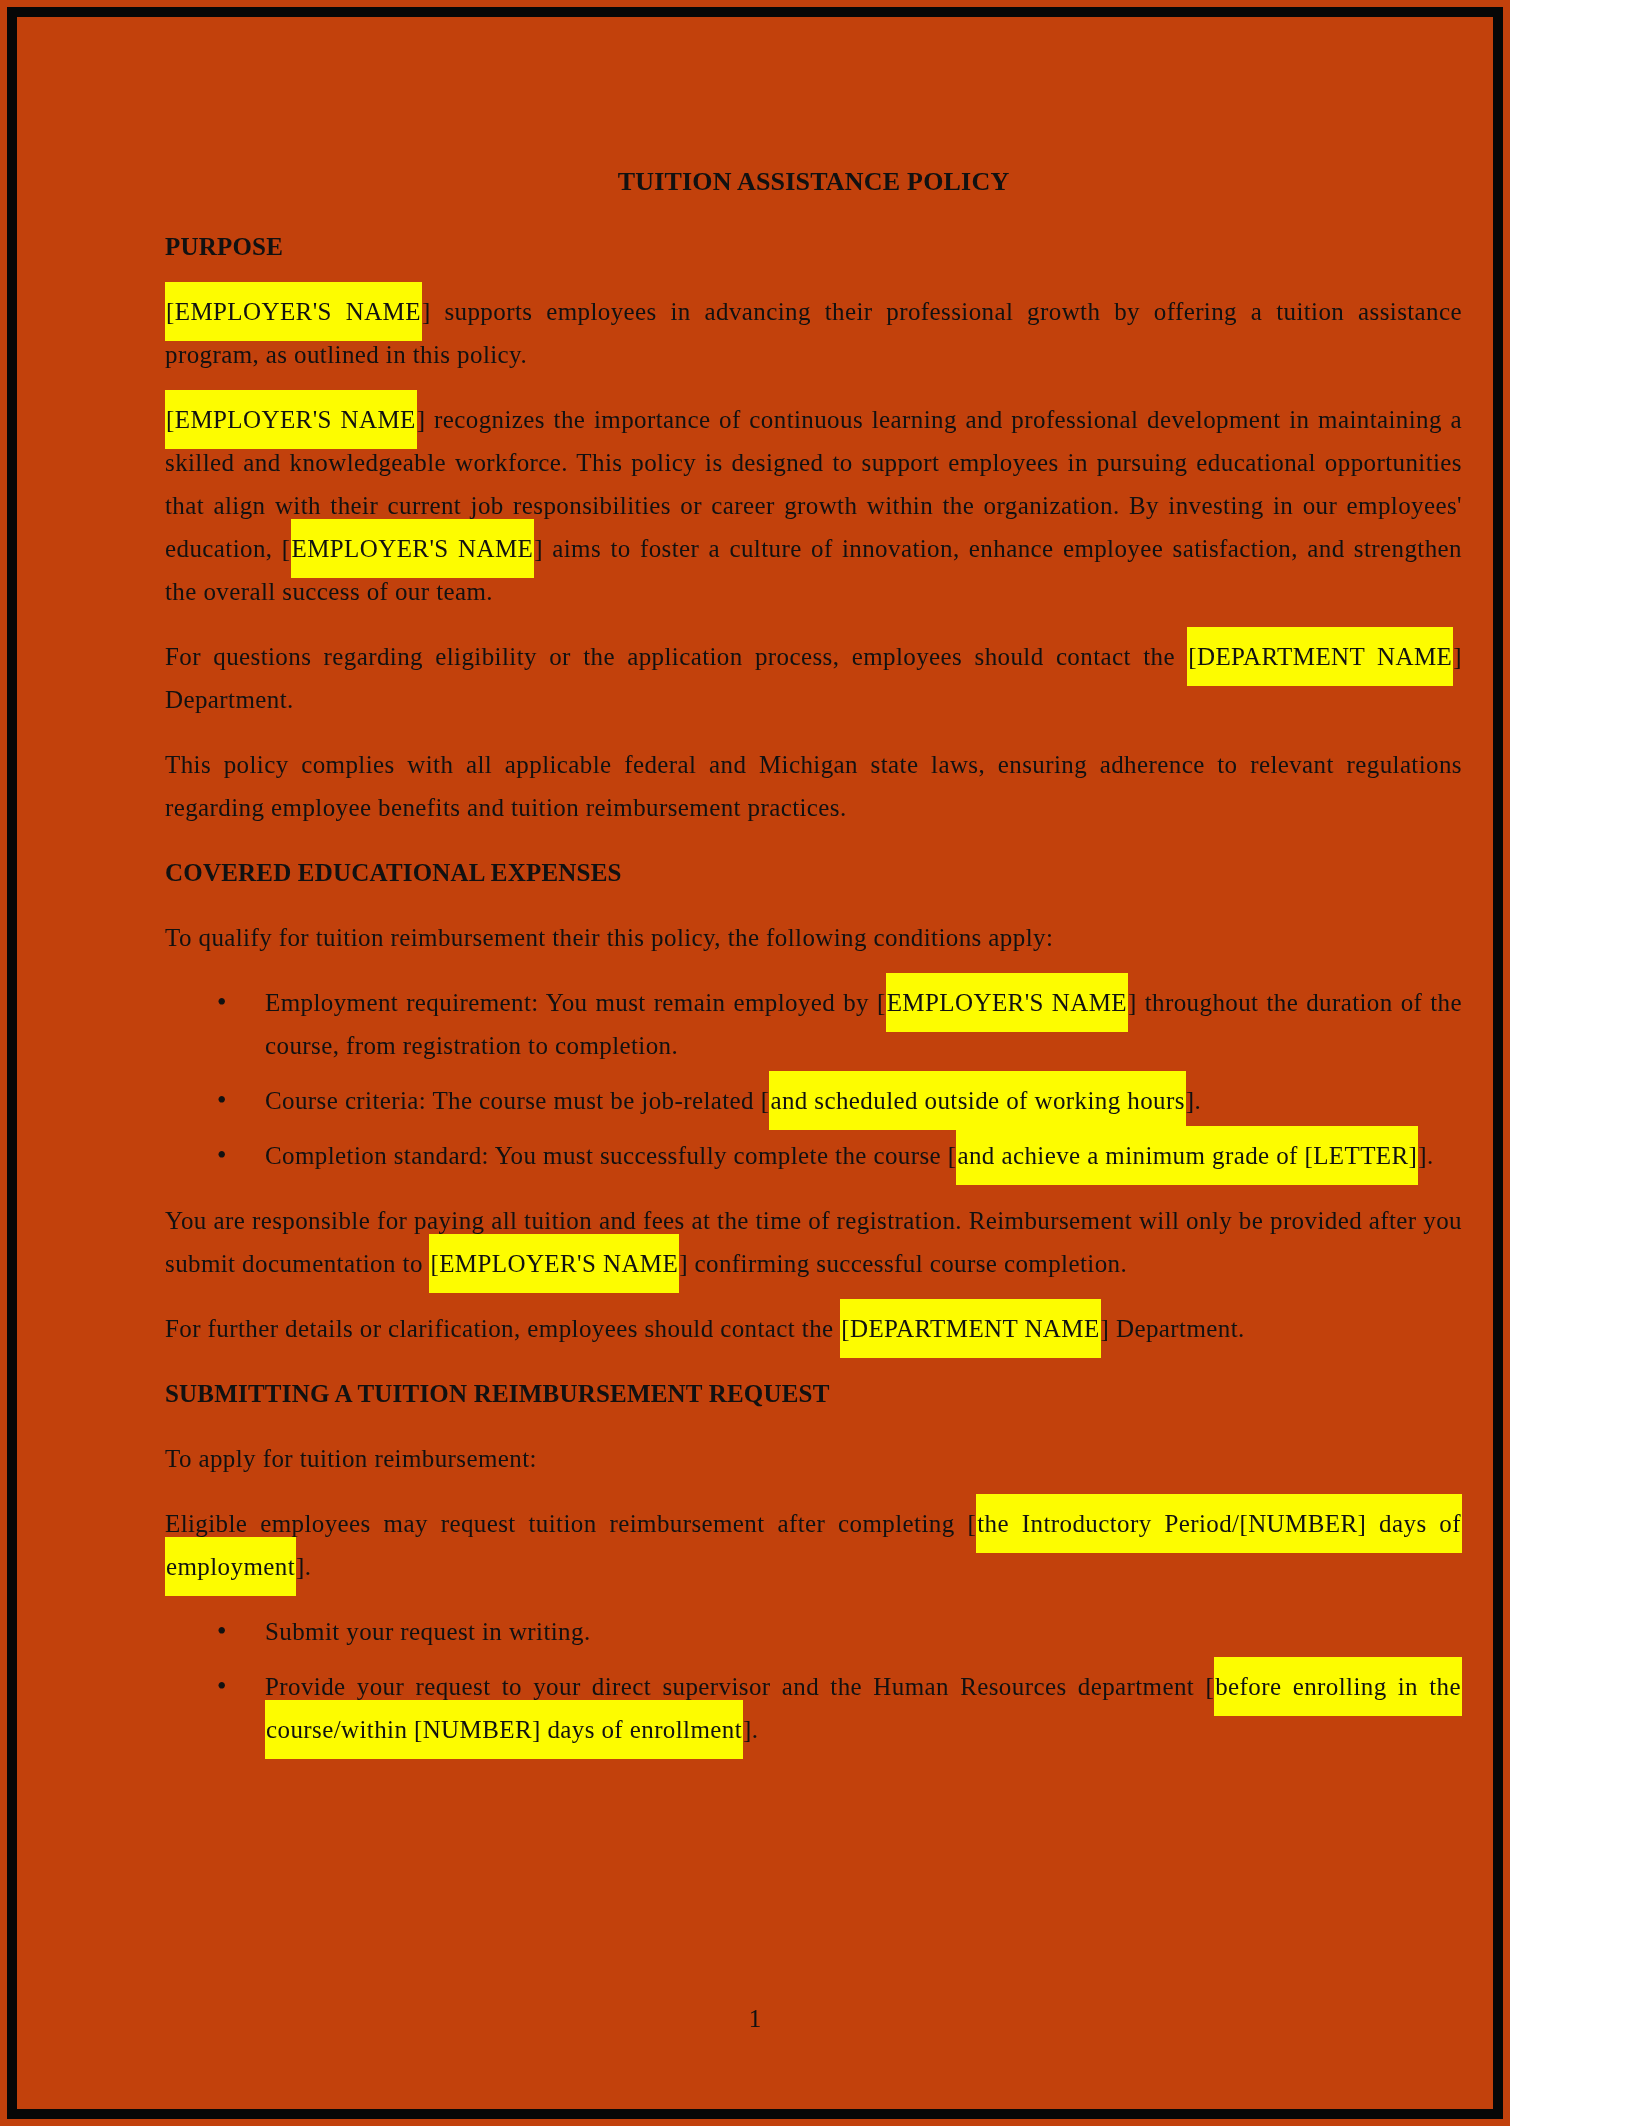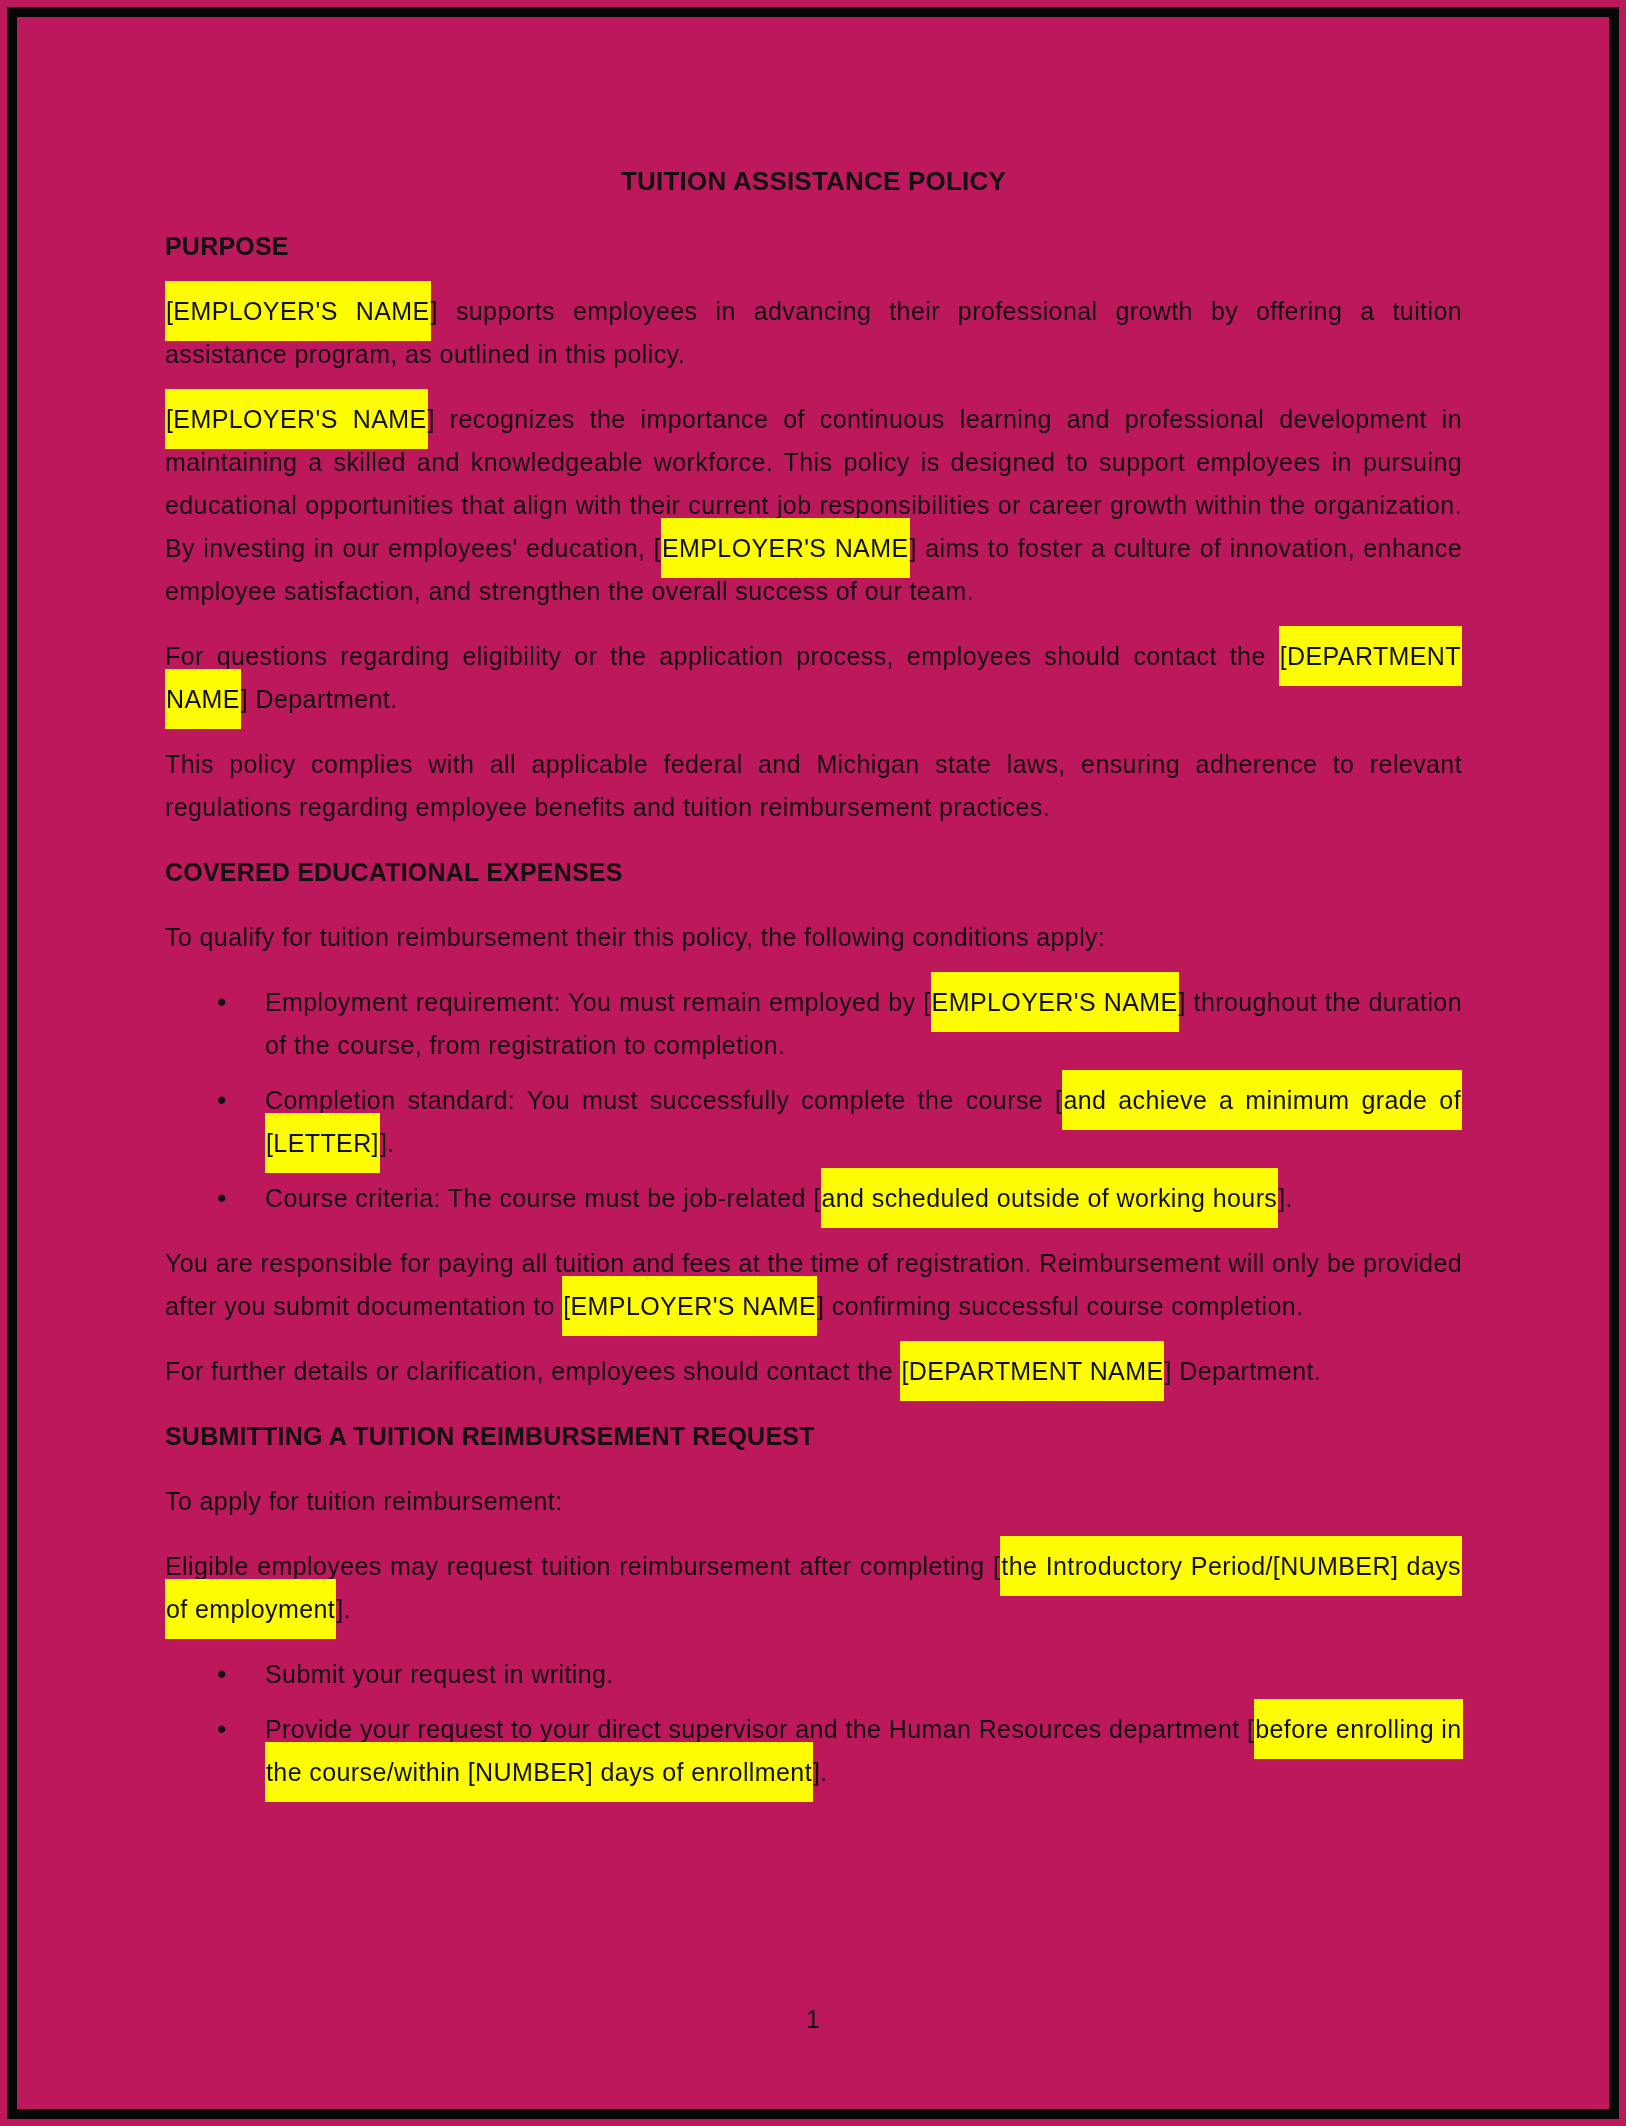--- a/index.html
+++ b/index.html
@@ -2,24 +2,24 @@
 <html><head>
 <meta charset="utf-8">
 <style>
   html, body {
     margin: 0;
     padding: 0;
     background: #ffffff;
   }
   .page {
     position: relative;
-    width: 1626px;
+    width: 1510px;
     height: 2126px;
-    background: #be185d;
-    font-family: Liberation Sans, sans-serif;
+    background: #c2410c;
+    font-family: Liberation Serif, serif;
     color: #111111;
     overflow: hidden;
   }
   .page-frame {
     position: absolute;
     inset: 7px;
     border: 10px solid #070707;
     pointer-events: none;
   }
   .doc-content {
@@ -97,22 +97,22 @@
       <div class="doc-title">TUITION ASSISTANCE POLICY</div>
       <div class="doc-heading">PURPOSE</div>
       <p class="doc-paragraph"><mark class="hl">[EMPLOYER'S NAME</mark>] supports employees in advancing their professional growth by offering a tuition assistance program, as outlined in this policy.</p>
       <p class="doc-paragraph"><mark class="hl">[EMPLOYER'S NAME</mark>] recognizes the importance of continuous learning and professional development in maintaining a skilled and knowledgeable workforce. This policy is designed to support employees in pursuing educational opportunities that align with their current job responsibilities or career growth within the organization. By investing in our employees' education, [<mark class="hl">EMPLOYER'S NAME</mark>] aims to foster a culture of innovation, enhance employee satisfaction, and strengthen the overall success of our team.</p>
       <p class="doc-paragraph">For questions regarding eligibility or the application process, employees should contact the <mark class="hl">[DEPARTMENT NAME</mark>] Department.</p>
       <p class="doc-paragraph">This policy complies with all applicable federal and Michigan state laws, ensuring adherence to relevant regulations regarding employee benefits and tuition reimbursement practices.</p>
       <div class="doc-heading">COVERED EDUCATIONAL EXPENSES</div>
       <p class="doc-paragraph">To qualify for tuition reimbursement their this policy, the following conditions apply:</p>
       <ul class="doc-bullets">
         <li>Employment requirement: You must remain employed by [<mark class="hl">EMPLOYER'S NAME</mark>] throughout the duration of the course, from registration to completion.</li>
+        <li>Course criteria: The course must be job-related [<mark class="hl">and scheduled outside of working hours</mark>].</li>
         <li>Completion standard: You must successfully complete the course [<mark class="hl">and achieve a minimum grade of [LETTER]</mark>].</li>
-        <li>Course criteria: The course must be job-related [<mark class="hl">and scheduled outside of working hours</mark>].</li>
       </ul>
       <p class="doc-paragraph">You are responsible for paying all tuition and fees at the time of registration. Reimbursement will only be provided after you submit documentation to <mark class="hl">[EMPLOYER'S NAME</mark>] confirming successful course completion.</p>
       <p class="doc-paragraph">For further details or clarification, employees should contact the <mark class="hl">[DEPARTMENT NAME</mark>] Department.</p>
       <div class="doc-heading">SUBMITTING A TUITION REIMBURSEMENT REQUEST</div>
       <p class="doc-paragraph">To apply for tuition reimbursement:</p>
       <p class="doc-paragraph">Eligible employees may request tuition reimbursement after completing [<mark class="hl">the Introductory Period/[NUMBER] days of employment</mark>].</p>
       <ul class="doc-bullets">
         <li>Submit your request in writing.</li>
         <li>Provide your request to your direct supervisor and the Human Resources department [<mark class="hl">before enrolling in the course/within [NUMBER] days of enrollment</mark>].</li>
       </ul>

